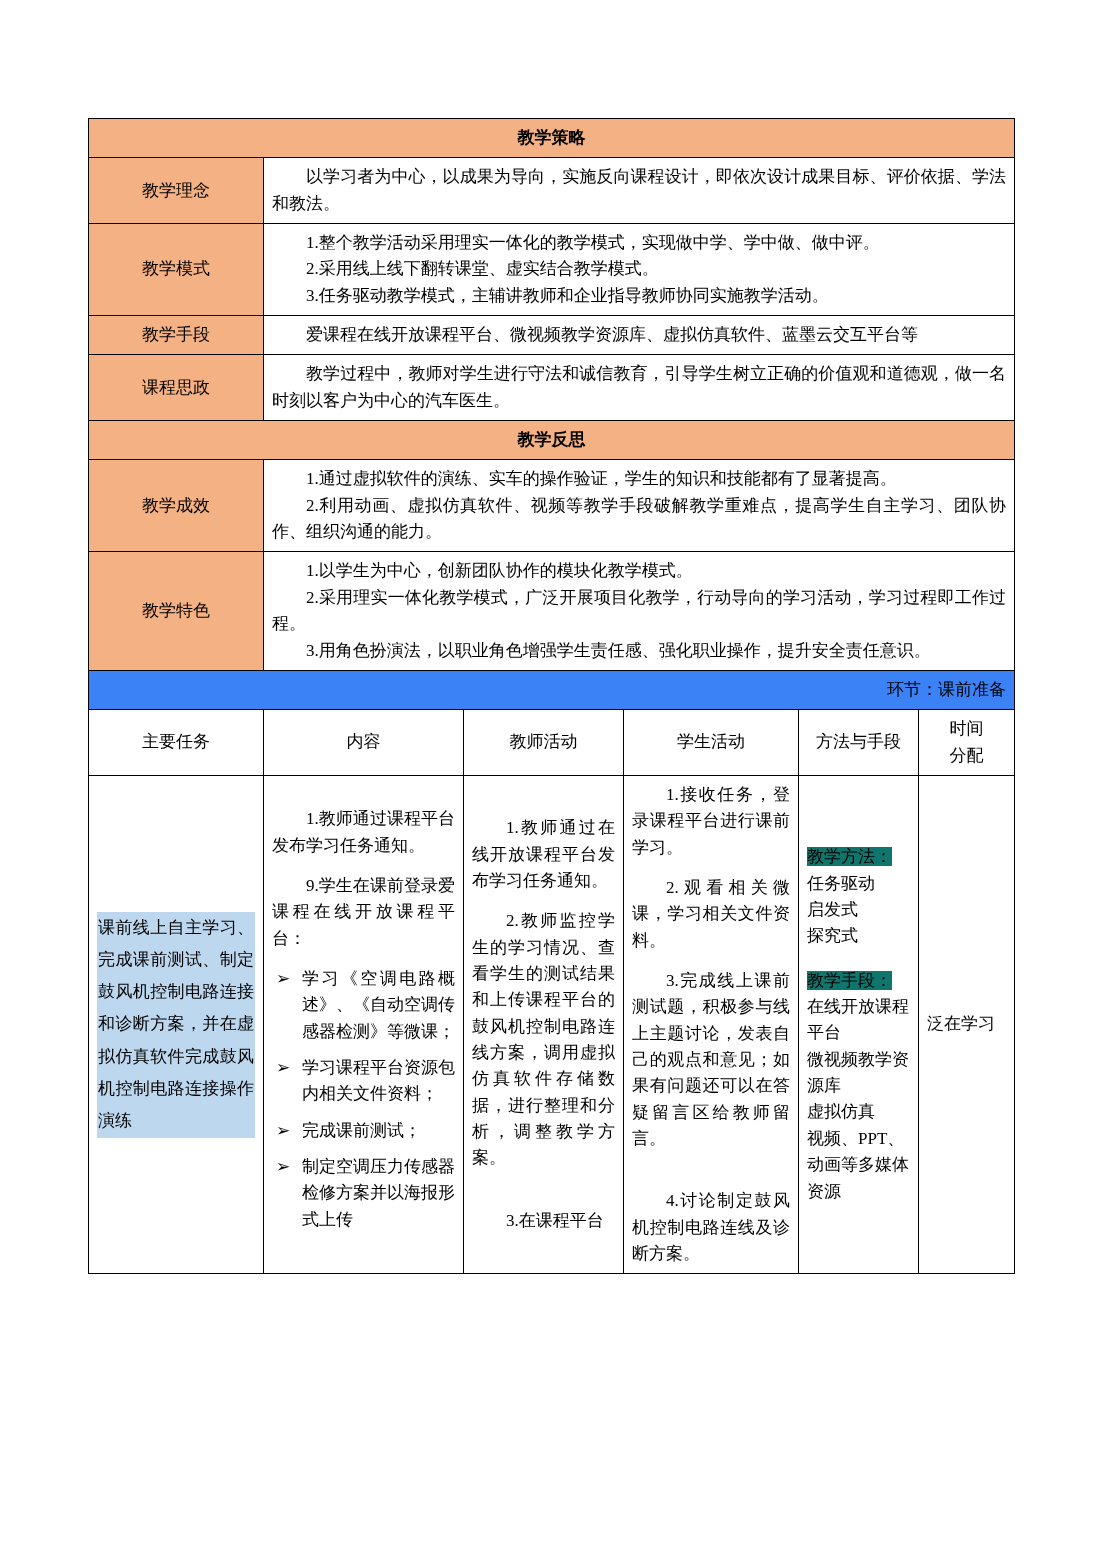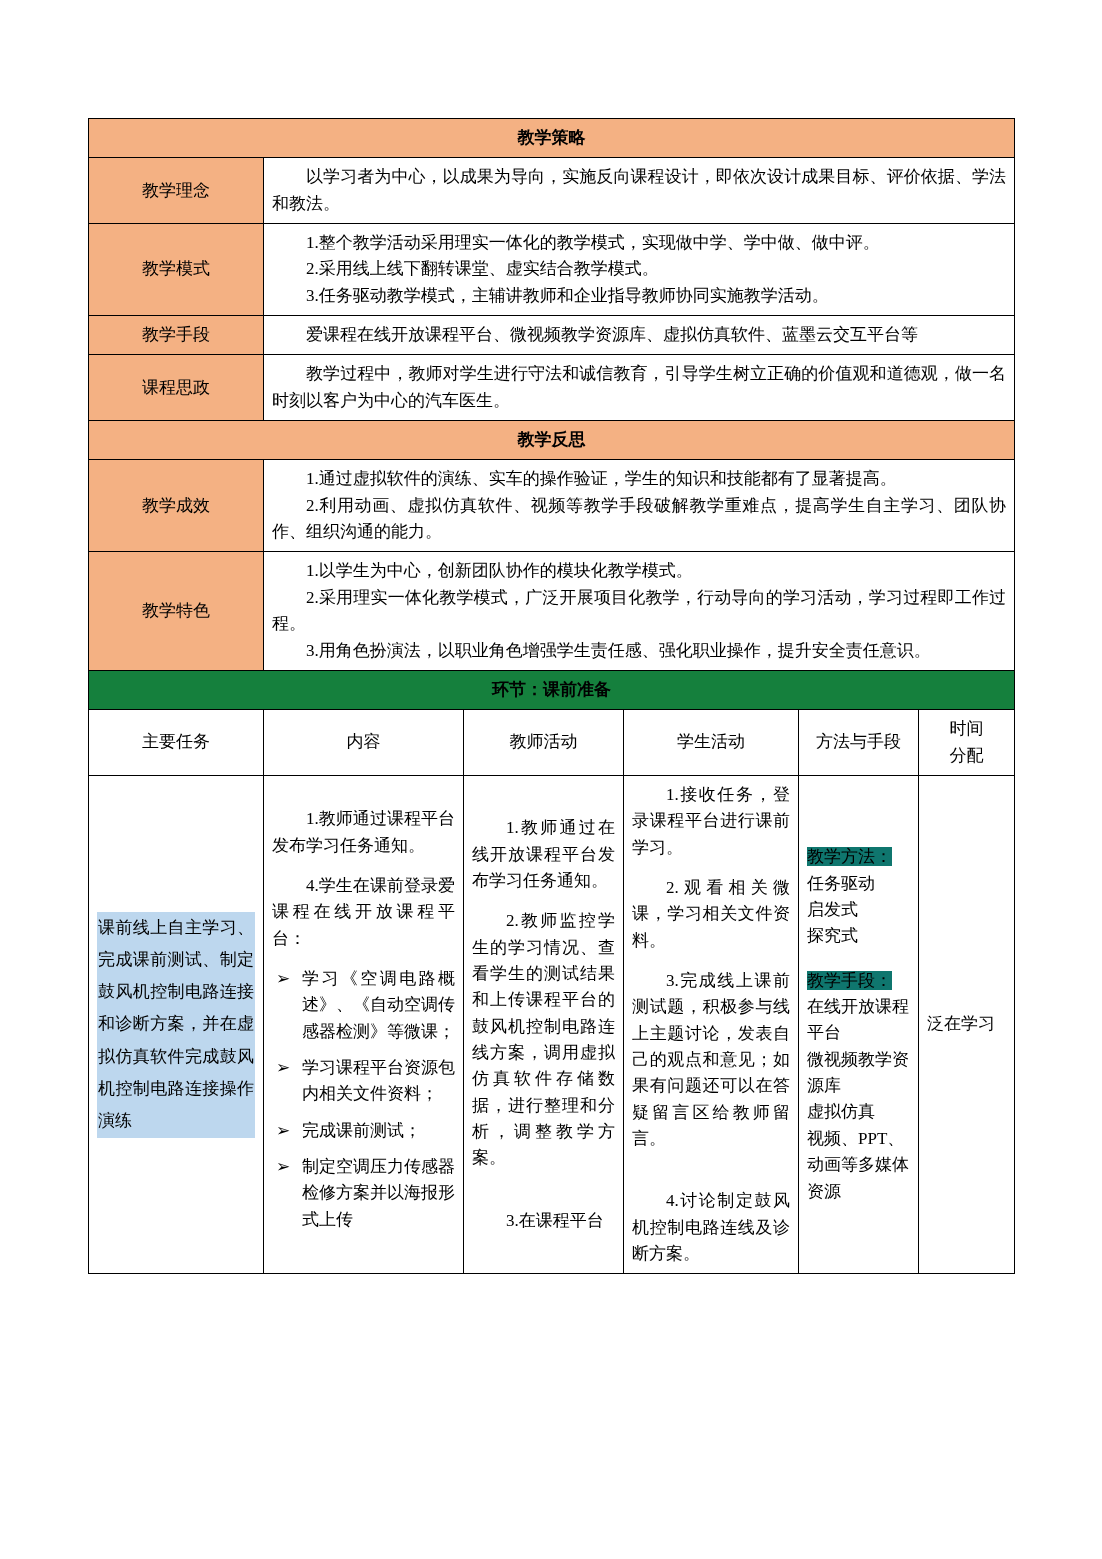--- a/index.html
+++ b/index.html
@@ -28,23 +28,23 @@
     line-height:1.55;
   }
   .hdr{
     background:#F4B183;
     text-align:center;
     font-weight:bold;
     font-size:18px;
     padding:8px 6px;
   }
   .hdr-green{
-    background:#15803d;
-    text-align:center;
-    font-weight:bold;
+    background:#3b82f6;
+    text-align:right;
+    font-weight:normal;
     font-size:18px;
     padding:8px 6px;
   }
   .lbl{
     background:#F4B183;
     text-align:center;
     width:175px;
     font-size:18px;
   }
   .body-cell{
@@ -184,21 +184,21 @@
       <td class="colhdr">学生活动</td>
       <td class="colhdr">方法与手段</td>
       <td class="colhdr">时间<br>分配</td>
     </tr>
     <tr>
       <td class="task-cell">
         <span class="task-hl">课前线上自主学习、完成课前测试、制定鼓风机控制电路连接和诊断方案，并在虚拟仿真软件完成鼓风机控制电路连接操作演练</span>
       </td>
       <td class="cellcol">
         <p class="ti">1.教师通过课程平台发布学习任务通知。</p>
-        <p class="ti">4.学生在课前登录爱课程在线开放课程平台：</p>
+        <p class="ti">9.学生在课前登录爱课程在线开放课程平台：</p>
         <ul class="bullets">
           <li><span class="mk">➢</span><span>学习《空调电路概述》、《自动空调传感器检测》等微课；</span></li>
           <li><span class="mk">➢</span><span>学习课程平台资源包内相关文件资料；</span></li>
           <li><span class="mk">➢</span><span>完成课前测试；</span></li>
           <li><span class="mk">➢</span><span>制定空调压力传感器检修方案并以海报形式上传</span></li>
         </ul>
       </td>
       <td class="cellcol">
         <p class="ti">1.教师通过在线开放课程平台发布学习任务通知。</p>
         <p class="ti">2.教师监控学生的学习情况、查看学生的测试结果和上传课程平台的鼓风机控制电路连线方案，调用虚拟仿真软件存储数据，进行整理和分析，调整教学方案。</p>

